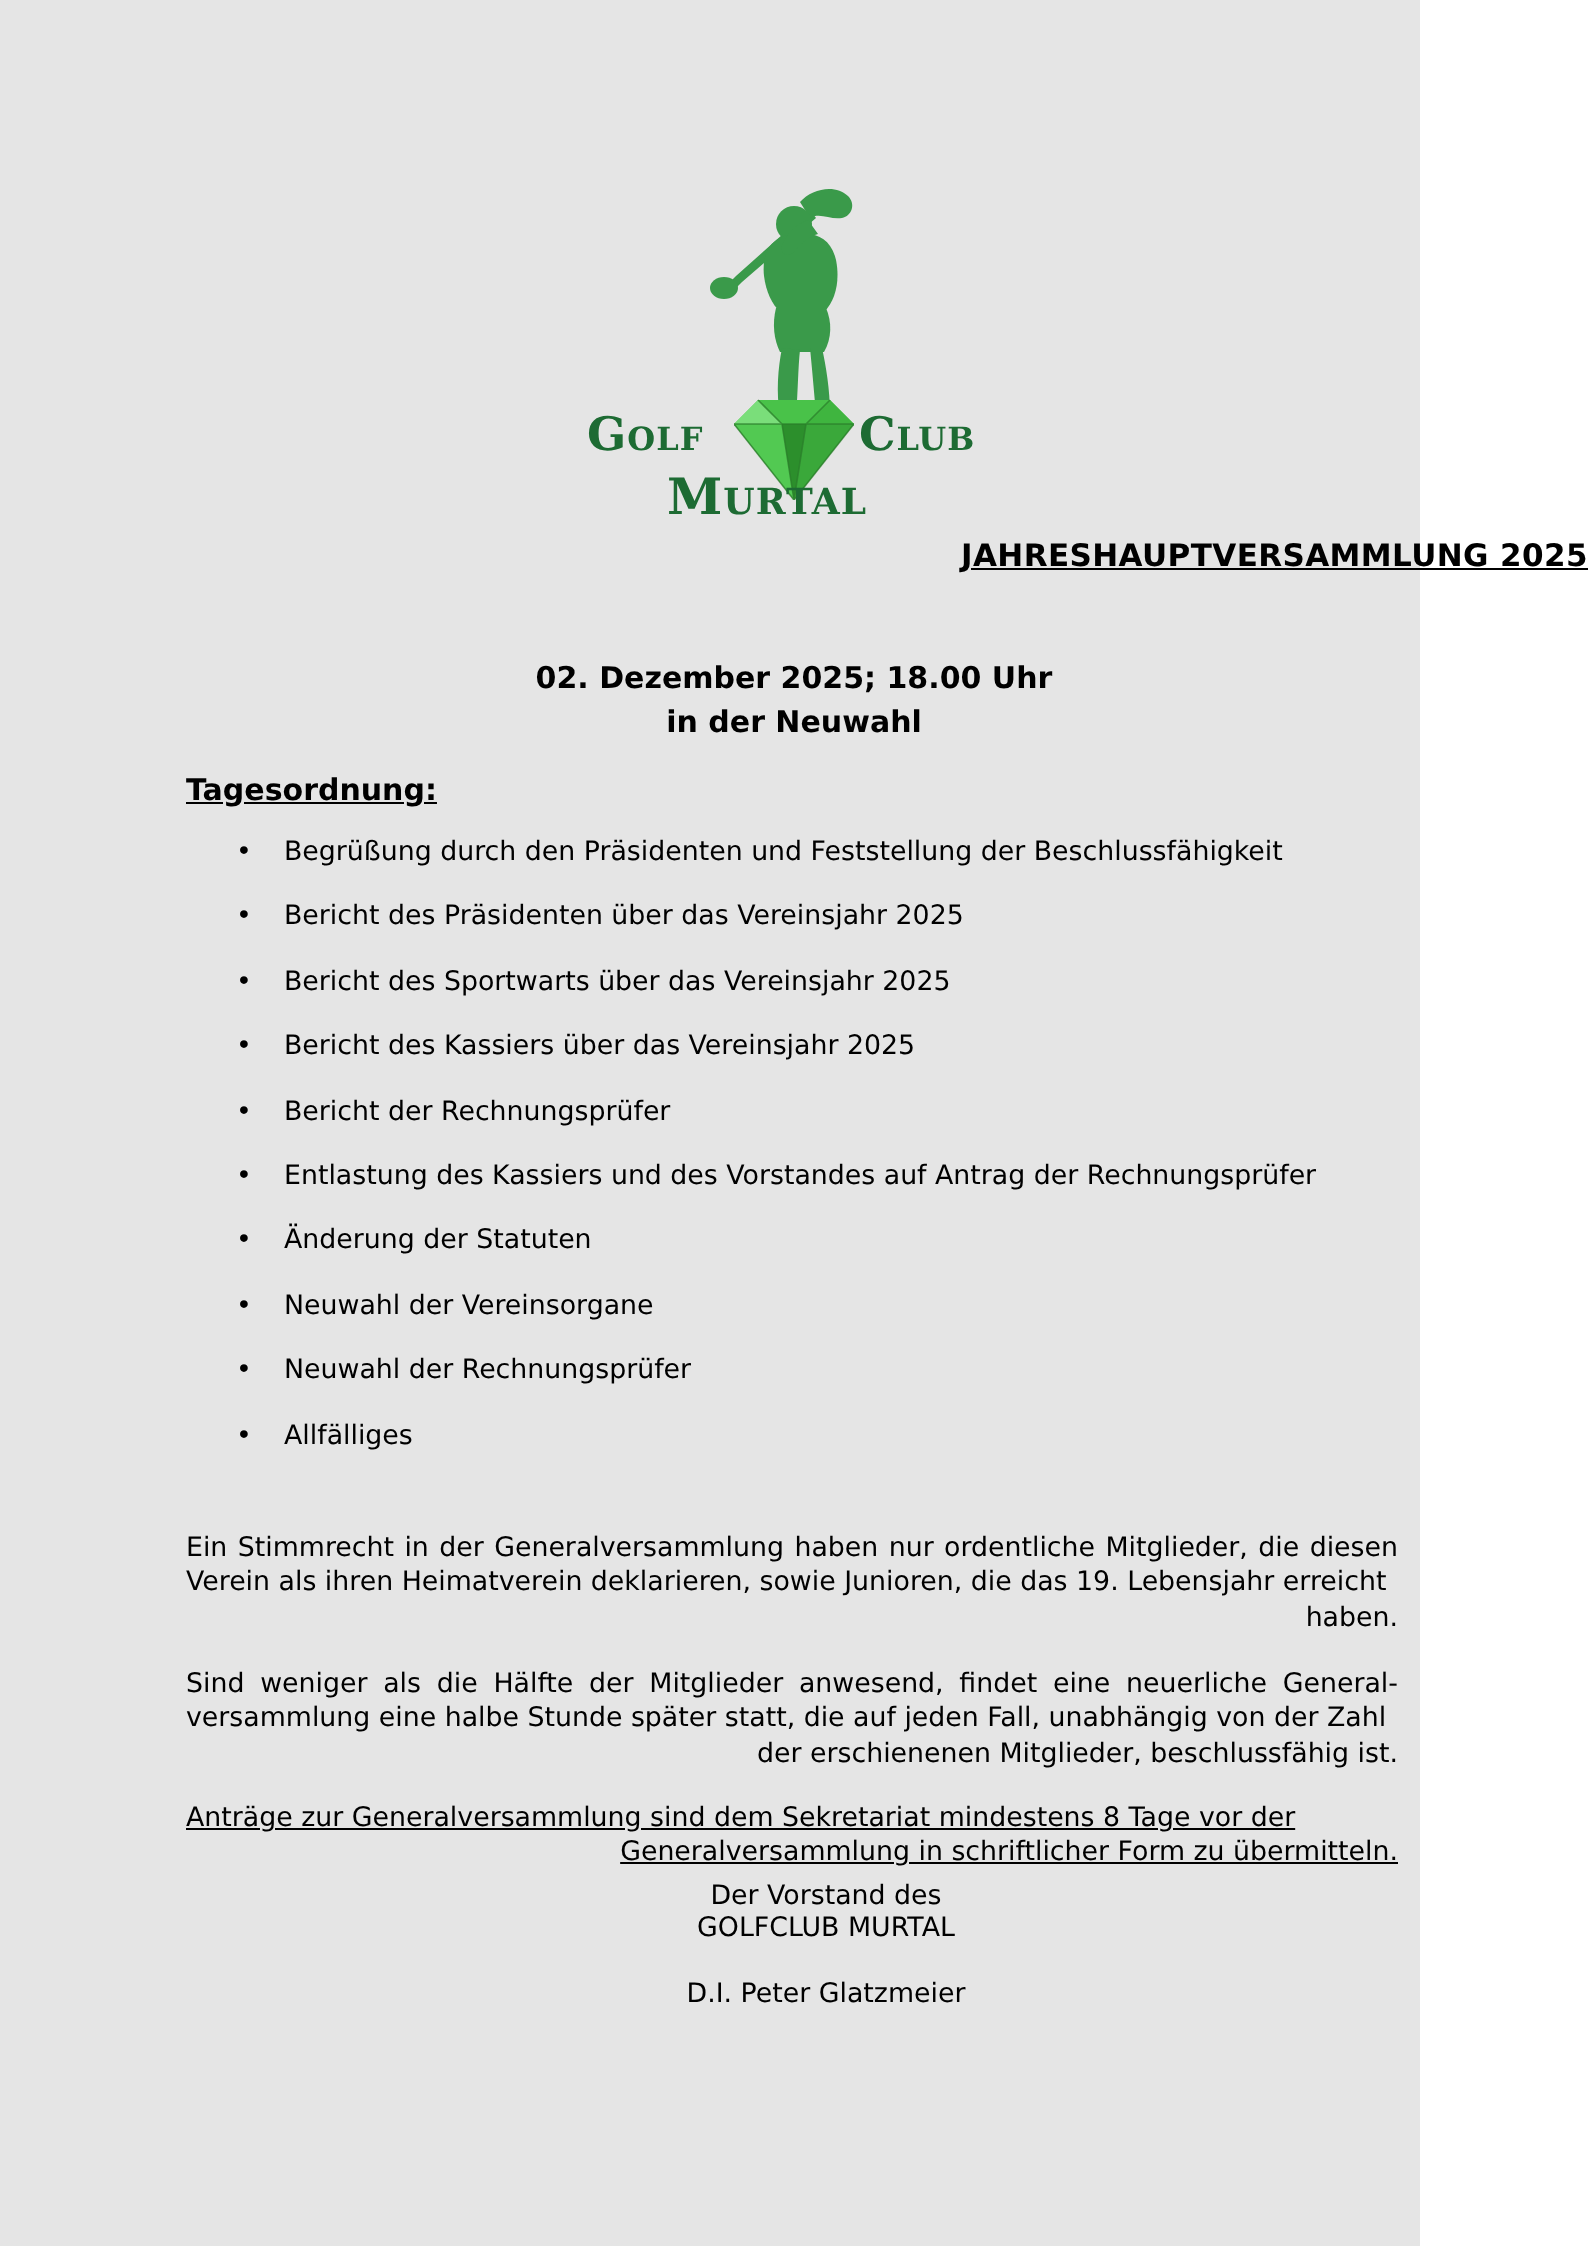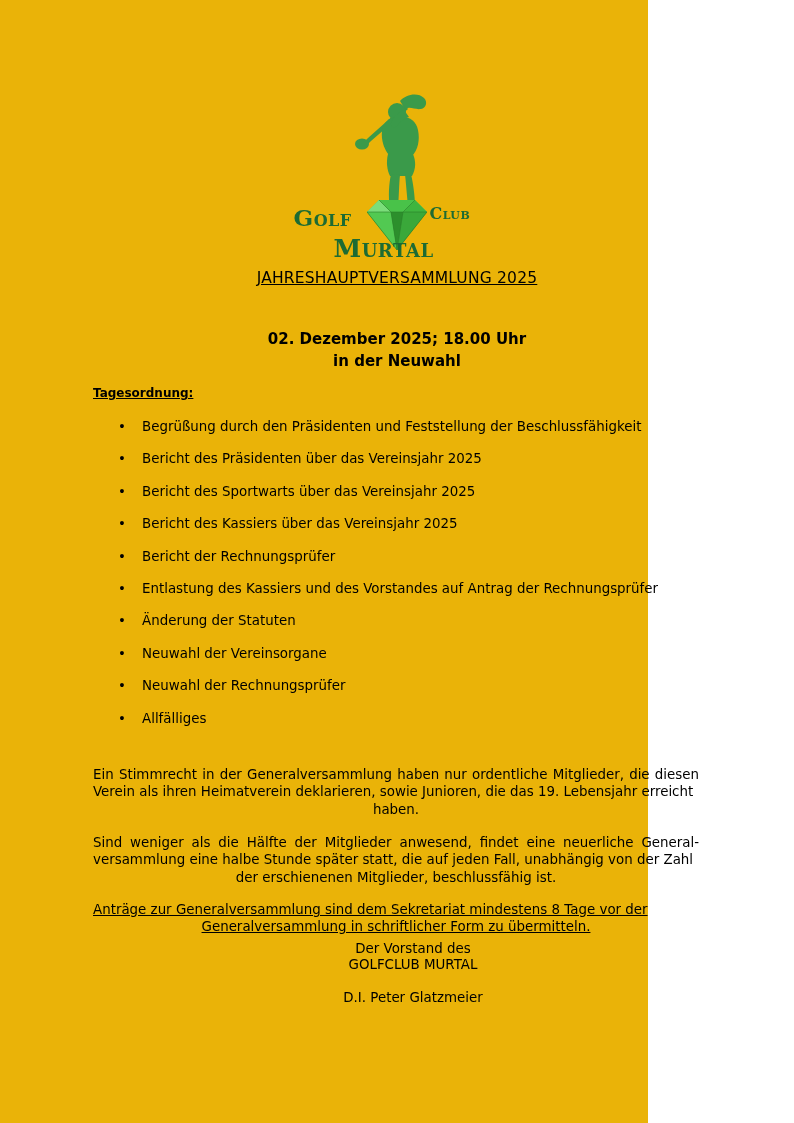--- a/index.html
+++ b/index.html
@@ -13,23 +13,23 @@
     position: relative;
     font-family: "DejaVu Sans", sans-serif;
     color: #000000;
     overflow: hidden;
   }
 
   .page {
     position: absolute;
     left: 0;
     top: 0;
-    width: 648px;
+    width: 710px;
     height: 1123px;
-    background: #eab308;
+    background: #e5e5e5;
   }
 
   
   .logo-block {
     position: absolute;
     left: 0;
     top: 88px;
     width: 794px;
     height: 185px;
   }
@@ -64,58 +64,58 @@
   }
   .logo-golf {
     left: 4px;
     top: 118px;
     font-size: 23px;
     font-variant: small-caps;
   }
   .logo-club {
     left: 140px;
     top: 118px;
-    font-size: 16px;
+    font-size: 23px;
     font-variant: small-caps;
   }
   .logo-murtal {
     left: 44px;
     top: 148px;
     font-size: 25px;
     font-variant: small-caps;
   }
 
   
   .doc-title {
     position: absolute;
     left: 0;
     top: 269px;
     width: 794px;
-    text-align: center;
+    text-align: right;
     font-size: 15.5px;
-    font-weight: normal;
+    font-weight: bold;
     text-decoration: underline;
     letter-spacing: 0.2px;
   }
   .meeting-info {
     position: absolute;
     left: 0;
     top: 328px;
     width: 794px;
     text-align: center;
     font-size: 15px;
     font-weight: bold;
     line-height: 22px;
   }
 
   .agenda-heading {
     position: absolute;
     left: 93px;
     top: 386px;
-    font-size: 12px;
+    font-size: 15px;
     font-weight: bold;
     text-decoration: underline;
   }
 
   
   .agenda-list {
     position: absolute;
     left: 93px;
     top: 418px;
     width: 610px;
@@ -149,21 +149,21 @@
     margin-top: 22px;
   }
   .para-1 { top: 744px; }
   .para-2 { top: 812px; }
   .para-3 { top: 879px; text-decoration: underline; }
 
   .body-text p {
     margin: 0;
   }
   .body-text p.last-line {
-    text-align: center;
+    text-align: right;
   }
 
   
   .signature {
     position: absolute;
     left: 16px;
     top: 941px;
     width: 794px;
     text-align: center;
     font-size: 13.4px;

